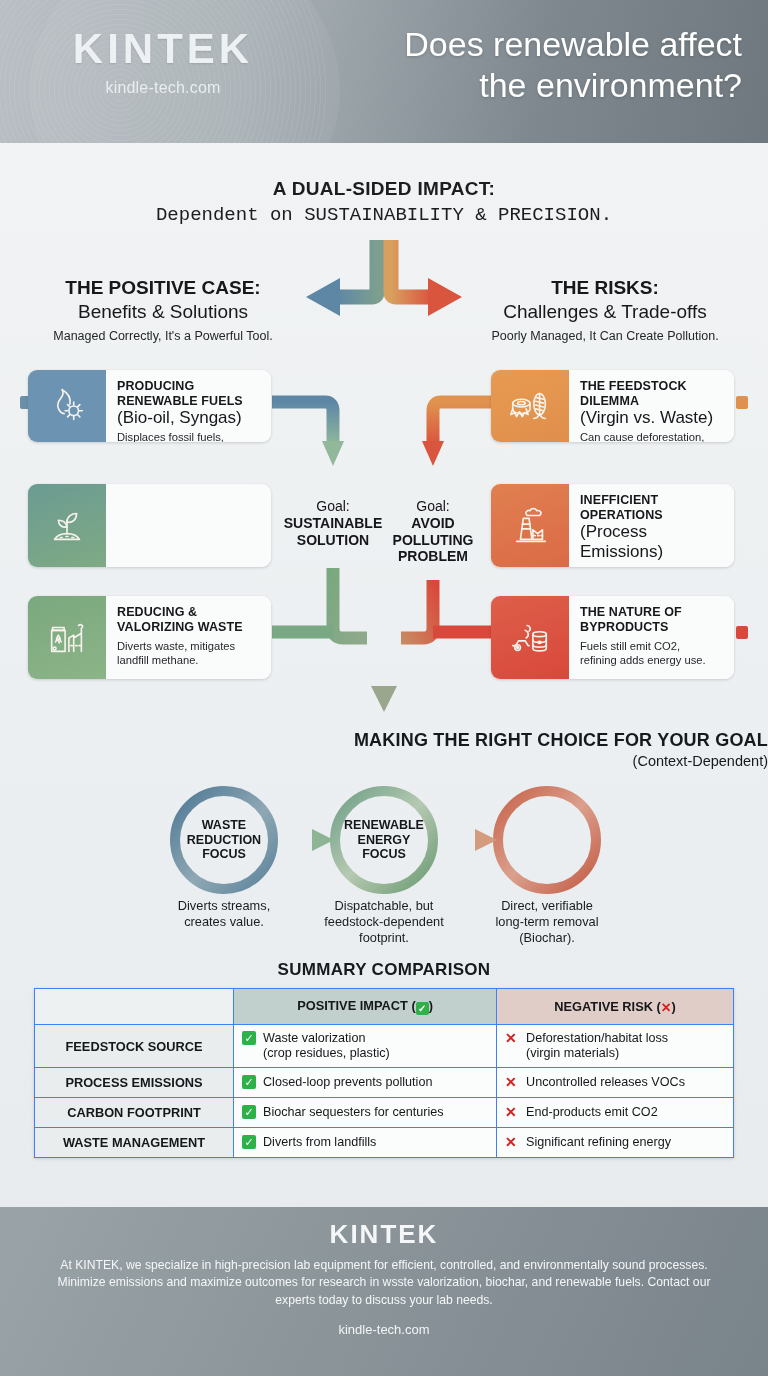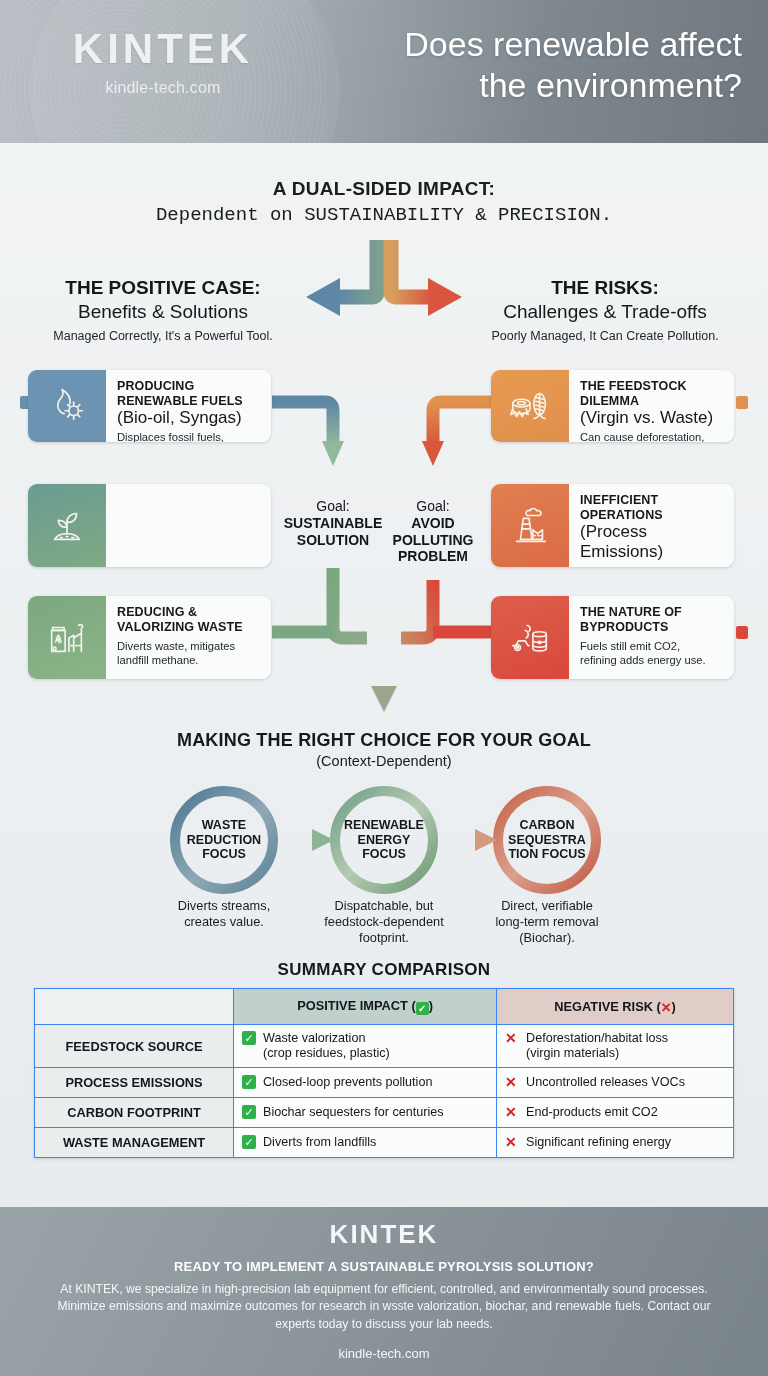--- a/index.html
+++ b/index.html
@@ -54,21 +54,21 @@
   .card .d{font-size:11.2px;color:#24282c;line-height:1.22;margin-top:3px;}
 
   .lcard{left:28px;width:243px;}
   .rcard{left:491px;width:243px;}
 
   .goal{position:absolute;text-align:center;width:120px;}
   .goal .g1{font-size:14px;color:#141619;line-height:1.2;}
   .goal .g2{font-size:14px;font-weight:bold;color:#141619;line-height:1.2;}
 
   
-  .choice-h{position:absolute;top:730px;left:0;width:768px;text-align:center;}
+  .choice-h{position:absolute;top:730px;left:0;width:768px;text-align:right;}
   .choice-h h3{margin:0;font-size:18px;font-weight:bold;color:#17191c;letter-spacing:.2px;}
   .choice-h p{margin:2px 0 0;font-size:14.5px;color:#17191c;}
   .cap{position:absolute;top:898px;width:180px;text-align:center;font-size:12.8px;
     color:#1a1c1f;line-height:1.24;}
 
   
   .sum-h{position:absolute;top:960px;left:0;width:768px;text-align:center;
     font-size:17px;font-weight:bold;color:#17191c;letter-spacing:.3px;}
   table.cmp{position:absolute;top:988px;left:34px;width:700px;border-collapse:collapse;
     background:#fbfcfc;box-shadow:0 1px 3px rgba(30,40,50,.16);}
@@ -363,27 +363,20 @@
       <span style="font-size:12.5px;font-weight:bold;color:#15171a;line-height:1.18;display:block;">FOCUS</span>
     </div>
   </div>
   <div style="position:absolute;left:330px;top:786px;width:108px;height:108px;display:flex;align-items:center;justify-content:center;text-align:center;">
     <div>
       <span style="font-size:12.5px;font-weight:bold;color:#15171a;line-height:1.18;display:block;">RENEWABLE</span>
       <span style="font-size:12.5px;font-weight:bold;color:#15171a;line-height:1.18;display:block;">ENERGY</span>
       <span style="font-size:12.5px;font-weight:bold;color:#15171a;line-height:1.18;display:block;">FOCUS</span>
     </div>
   </div>
-  <div style="position:absolute;left:493px;top:786px;width:108px;height:108px;display:flex;align-items:center;justify-content:center;text-align:center;">
-    <div>
-      <span style="font-size:12.5px;font-weight:bold;color:#15171a;line-height:1.18;display:block;">CARBON</span>
-      <span style="font-size:12.5px;font-weight:bold;color:#15171a;line-height:1.18;display:block;">SEQUESTRA</span>
-      <span style="font-size:12.5px;font-weight:bold;color:#15171a;line-height:1.18;display:block;">TION FOCUS</span>
-    </div>
-  </div>
 
   <div class="cap" style="left:134px;">
     <div>Diverts streams,</div>
     <div>creates value.</div>
   </div>
   <div class="cap" style="left:294px;">
     <div>Dispatchable, but</div>
     <div>feedstock-dependent</div>
     <div>footprint.</div>
   </div>
@@ -442,18 +435,17 @@
         </td>
         <td class="cell">
           <span class="mk"><span class="xm">✕</span></span><span style="display:inline-block;vertical-align:top;">Significant refining energy</span>
         </td>
       </tr>
     </tbody>
   </table>
 
   <div class="footer">
     <div class="fb">KINTEK</div>
-    <div class="fh">READY TO IMPLEMENT A SUSTAINABLE PYROLYSIS SOLUTION?</div>
     <div class="fp">At KINTEK, we specialize in high-precision lab equipment for efficient, controlled, and environmentally sound processes. Minimize emissions and maximize outcomes for research in wsste valorization, biochar, and renewable fuels. Contact our experts today to discuss your lab needs.</div>
     <div class="fl">kindle-tech.com</div>
   </div>
 
 </div>
 
 </body></html>

